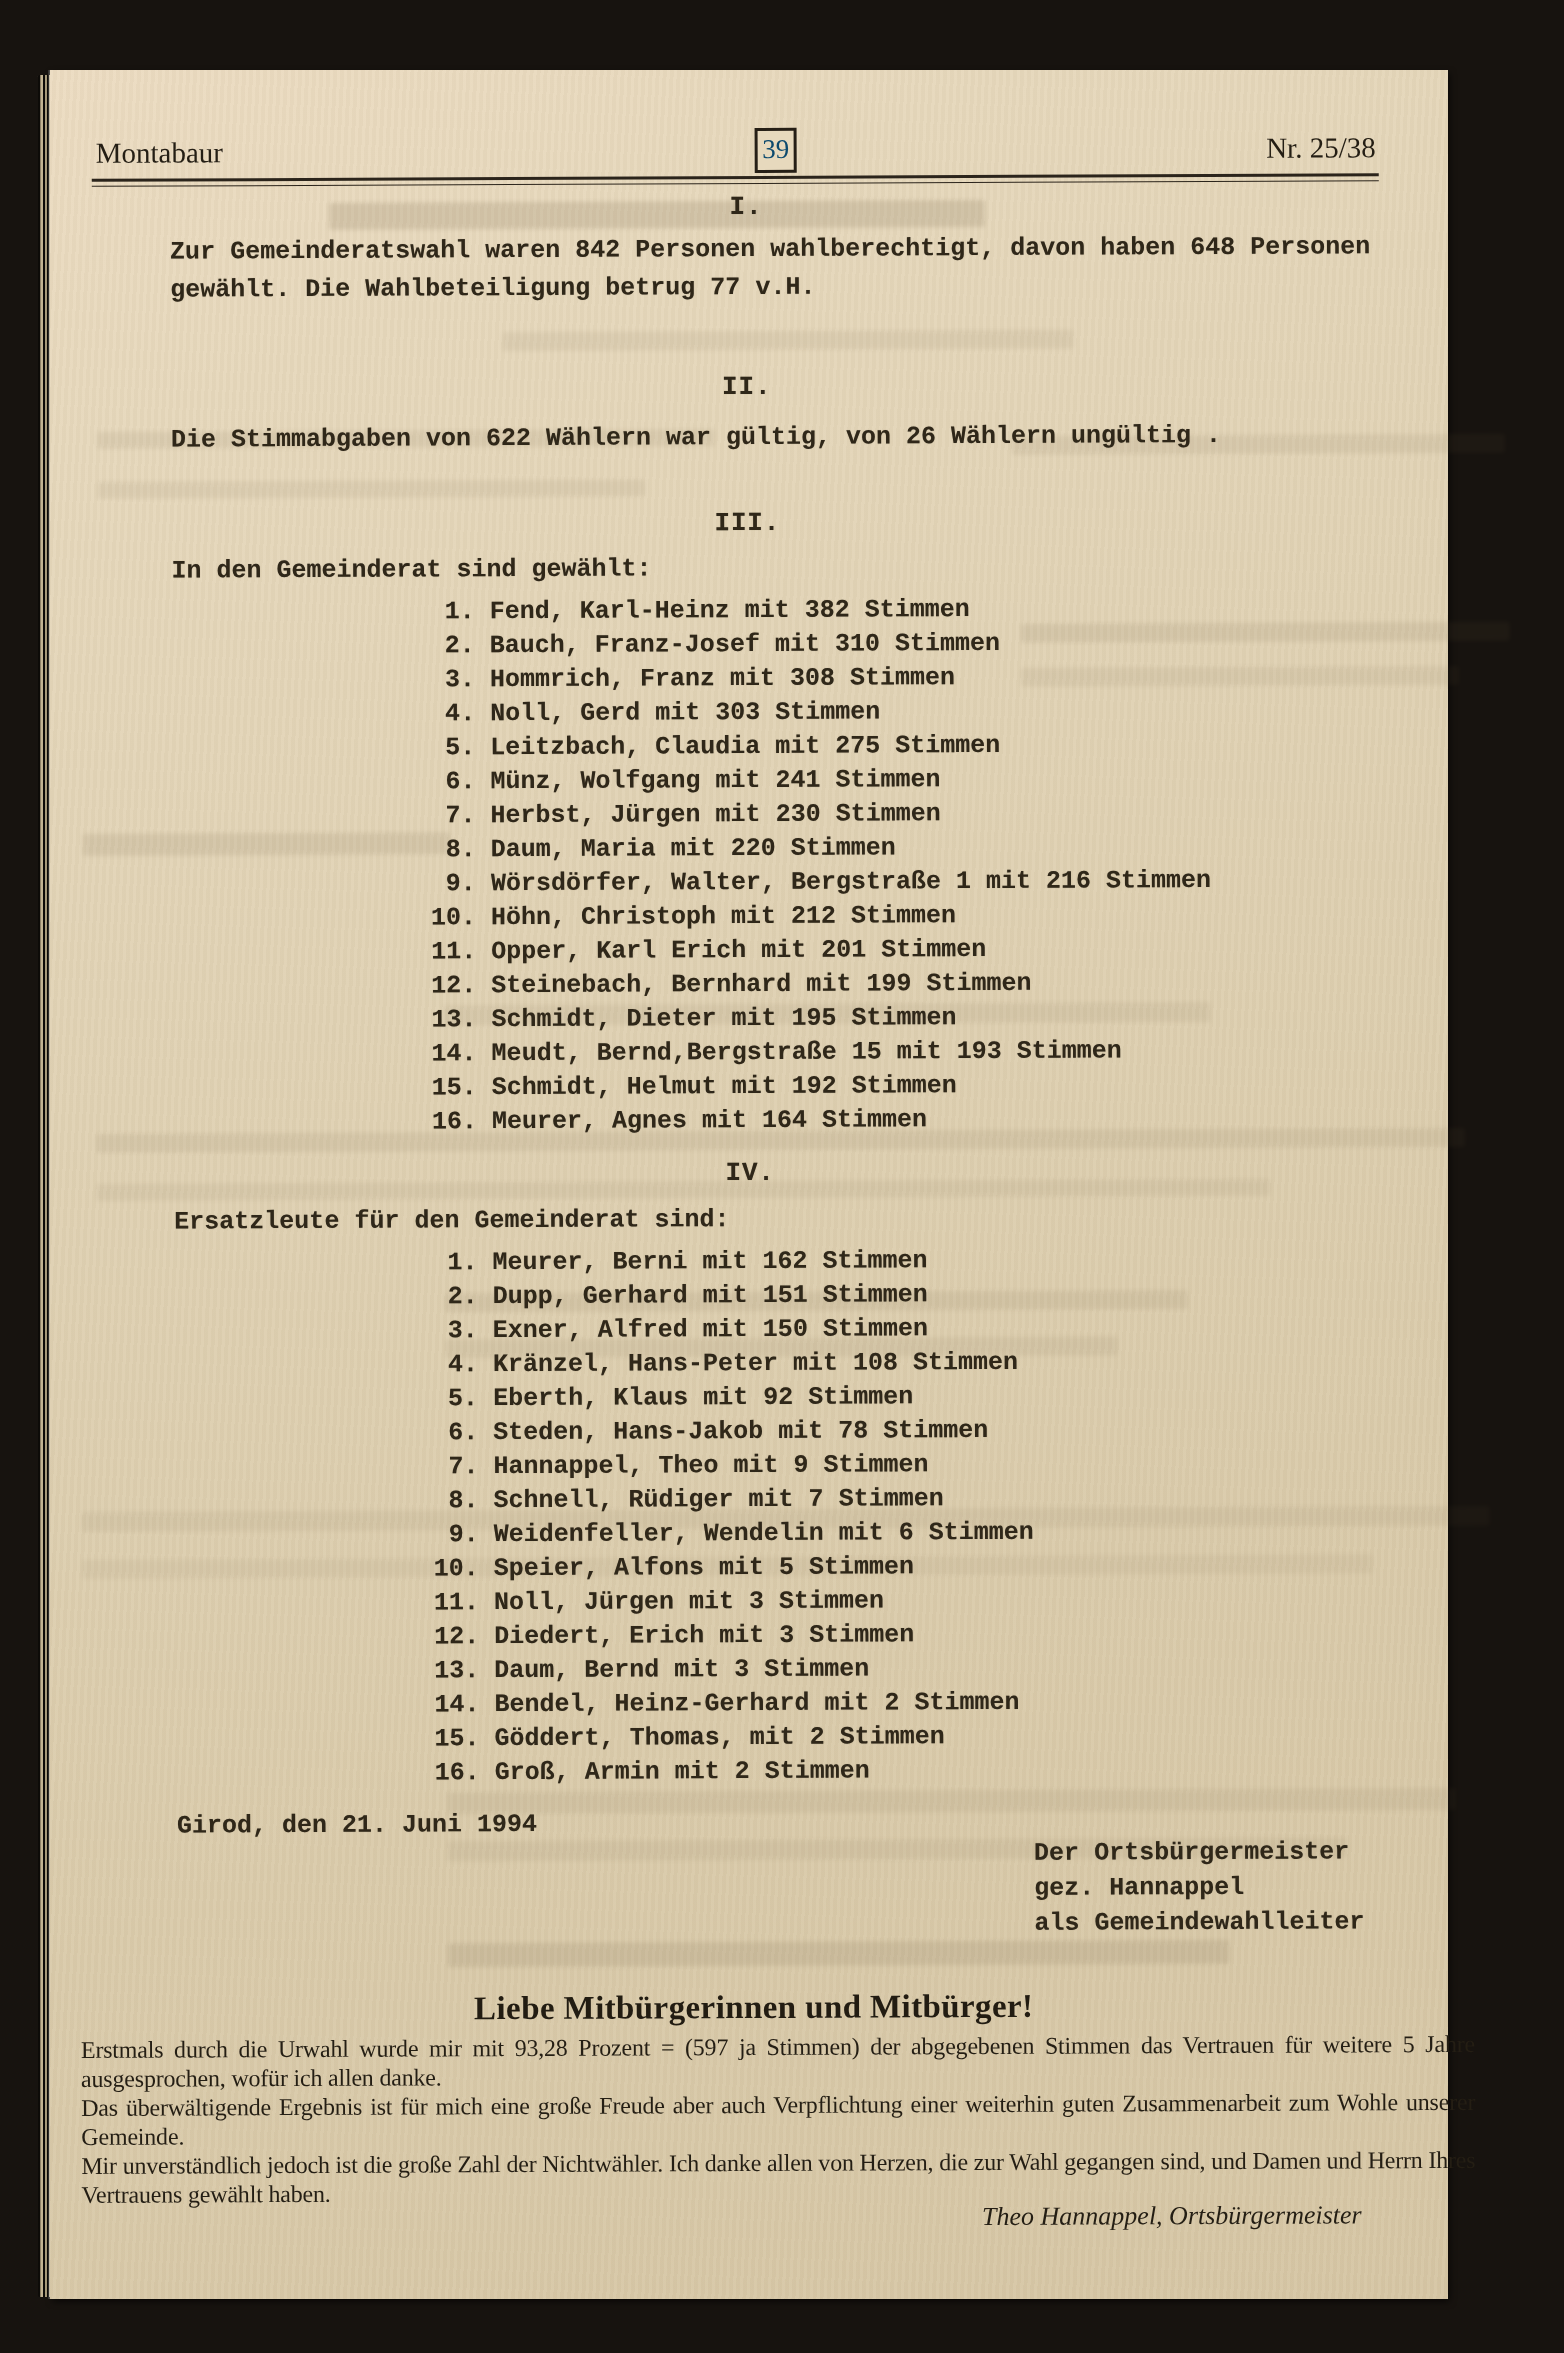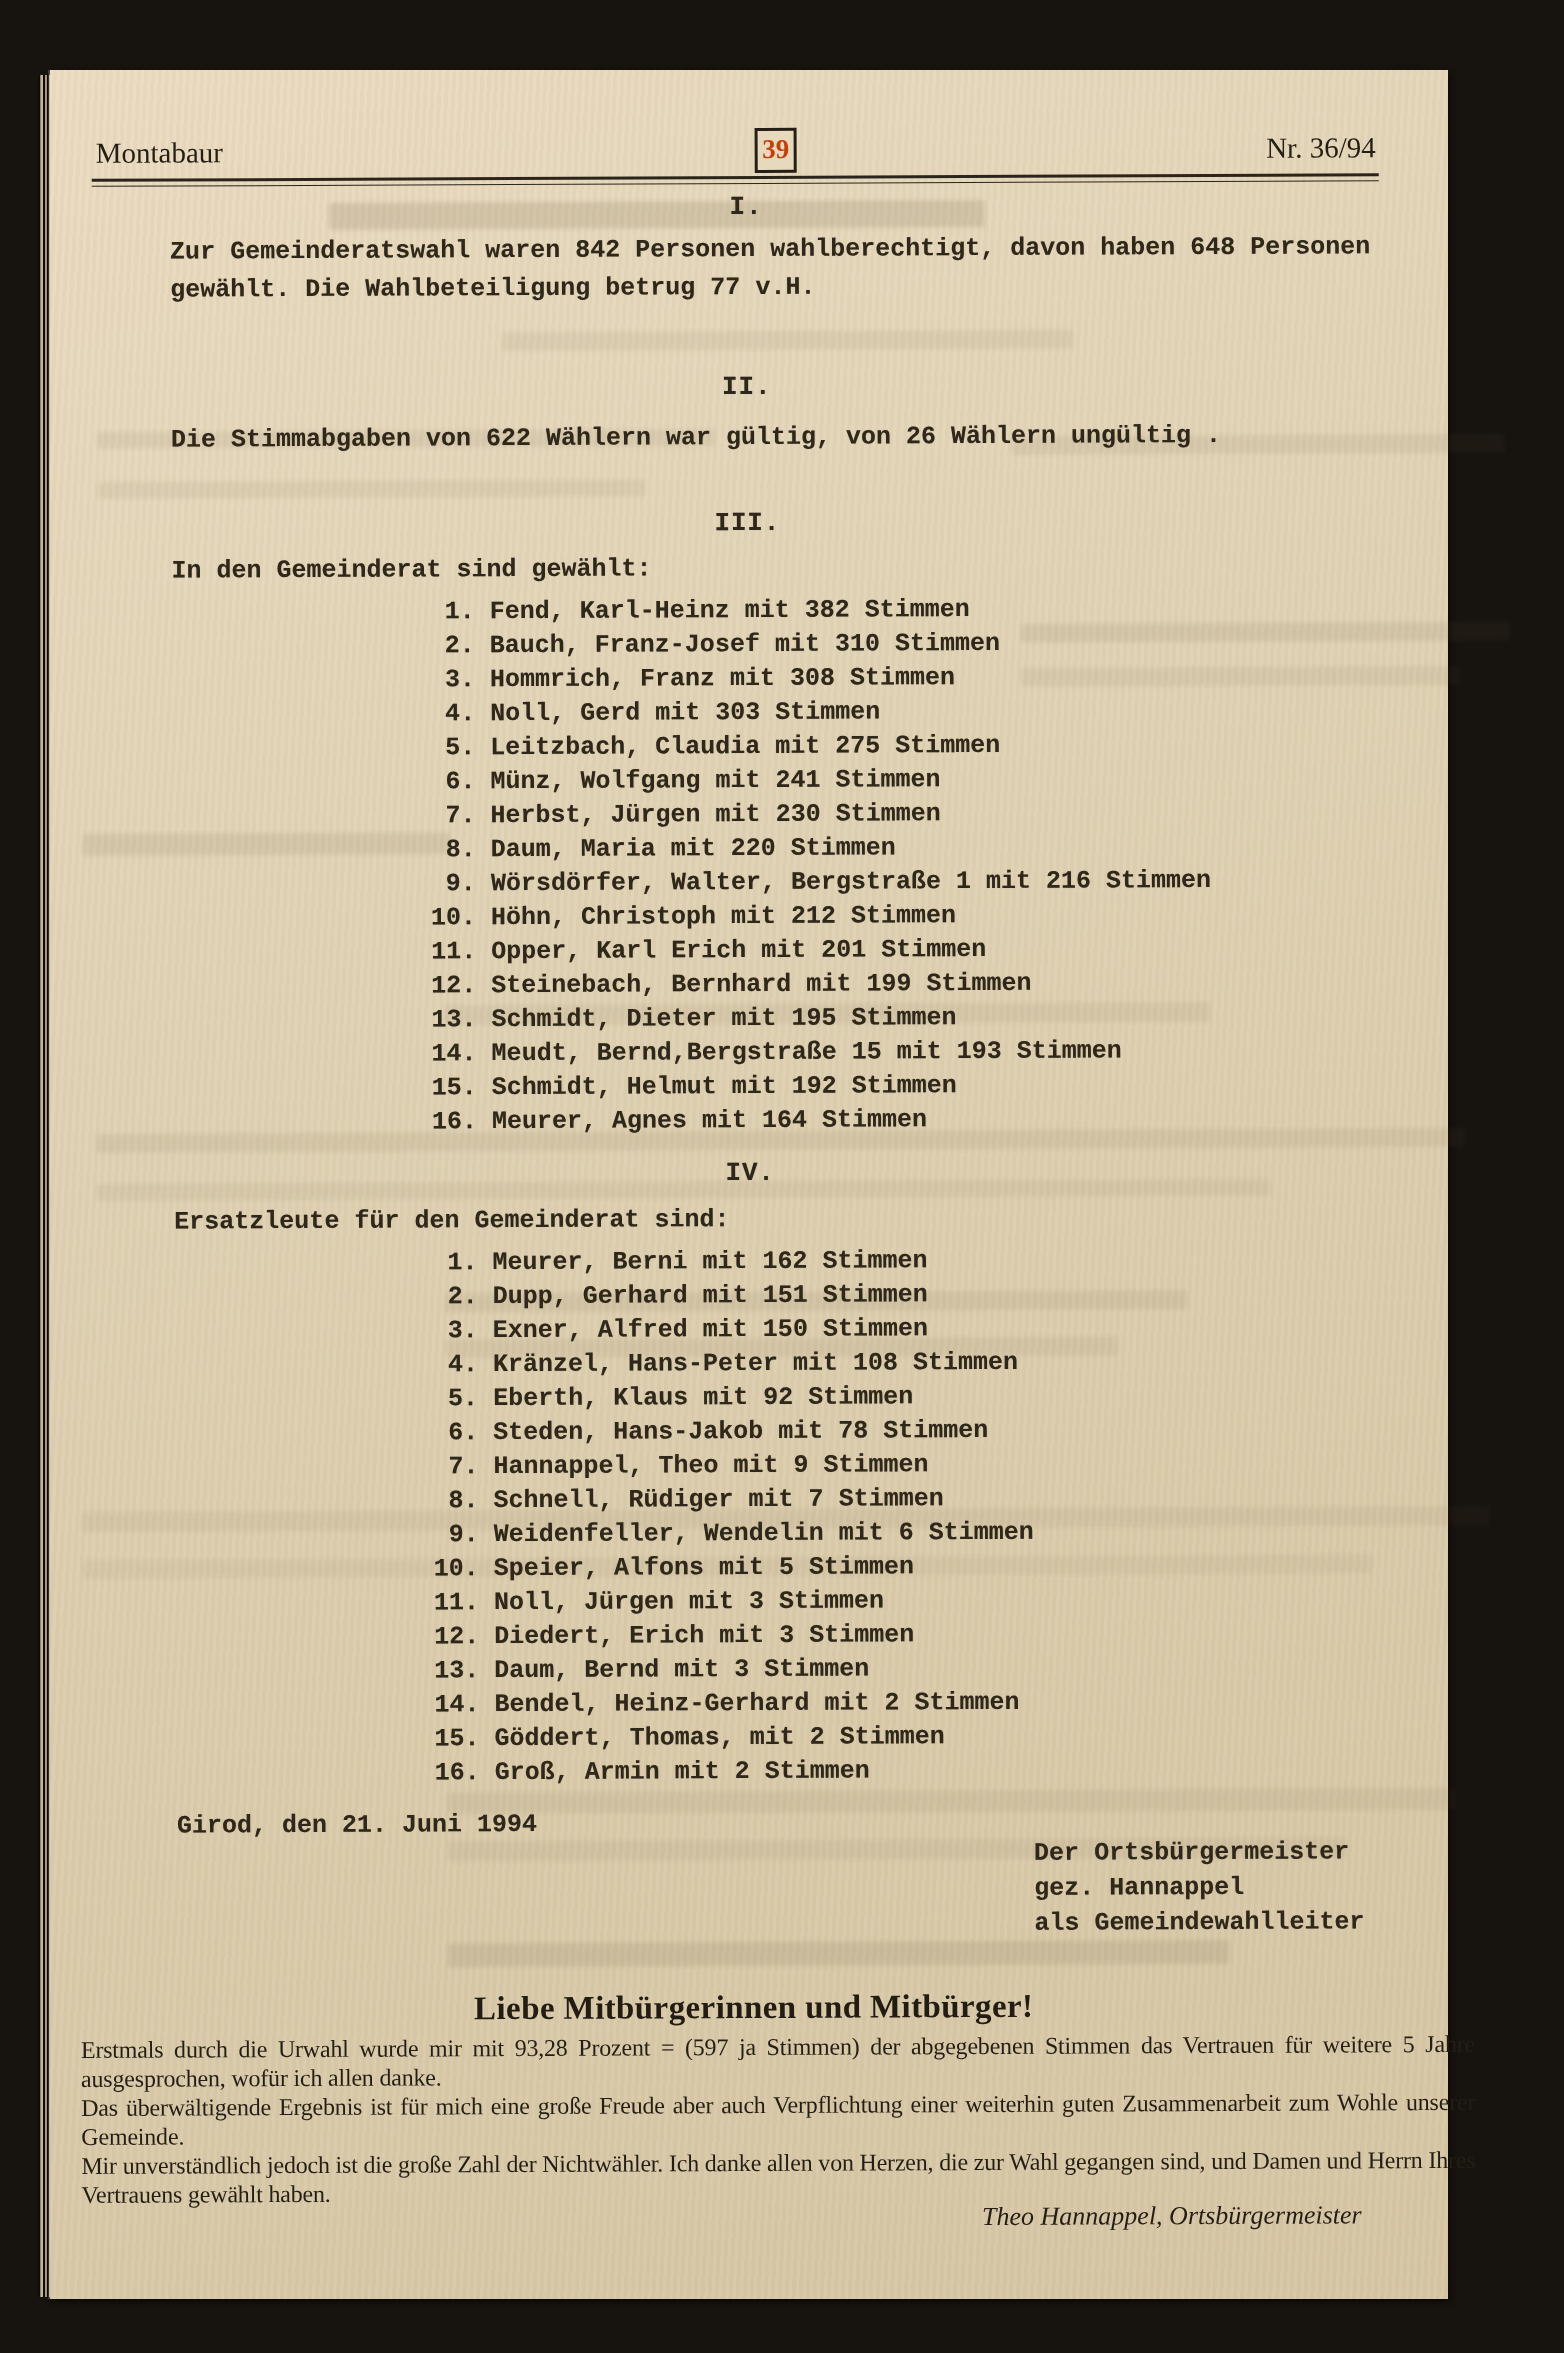--- a/index.html
+++ b/index.html
@@ -49,21 +49,21 @@
   .g11b{left:393px;top:1770px;width:900px;height:20.3px;opacity:.07;}
   .g12{left:393px;top:1872px;width:782px;height:23.5px;opacity:.12;}
 
   
   .header{position:absolute;top:64px;left:49px;right:69px;display:flex;
     justify-content:space-between;font-size:29px;color:#241e14;}
   .rule{position:absolute;top:106px;left:45px;right:66px;height:3.9px;
     border-top:3.1px solid #2b241b;border-bottom:1.6px solid #2b241b;}
   .pagenum-box{position:absolute;top:58px;left:708px;width:42px;height:45px;
     background:#e7d9bd;border:3.1px solid #261f16;box-sizing:border-box;
-    text-align:center;font-size:27px;line-height:37px;color:#c2410c;font-weight:bold;}
+    text-align:center;font-size:27px;line-height:37px;color:#0c4a6e;}
 
   
   .tw{font-family:"Liberation Mono","DejaVu Sans Mono",monospace;font-weight:700;
     color:#2f2719;text-shadow:0 0 0.8px rgba(47,39,25,.35);}
   .sec-num{position:absolute;left:0;right:0;text-align:center;font-size:26px;letter-spacing:0.8px;}
   .para{position:absolute;left:123px;width:1240px;font-size:25px;line-height:38px;}
   .intro{position:absolute;left:123px;font-size:25px;}
   .list{position:absolute;left:374px;font-size:25px;line-height:34px;}
   .row{white-space:pre;}
   .num{display:inline-block;width:52px;text-align:right;}
@@ -104,21 +104,21 @@
     <div class="ghost g9"></div>
     <div class="ghost g9b"></div>
     <div class="ghost g10"></div>
     <div class="ghost g10b"></div>
     <div class="ghost g11"></div>
     <div class="ghost g11b"></div>
     <div class="ghost g12"></div>
 
     <div class="header">
       <span>Montabaur</span>
-      <span>Nr. 36/94</span>
+      <span>Nr. 25/38</span>
     </div>
     <div class="rule"></div>
     <div class="pagenum-box">
       <span>39</span>
     </div>
 
     <div class="tw sec-num" style="top:122px">I.</div>
     <div class="tw para" style="top:161px">Zur Gemeinderatswahl waren 842 Personen wahlberechtigt, davon haben 648 Personen gewählt. Die Wahlbeteiligung betrug 77 v.H.</div>
 
     <div class="tw sec-num" style="top:302px">II.</div>

